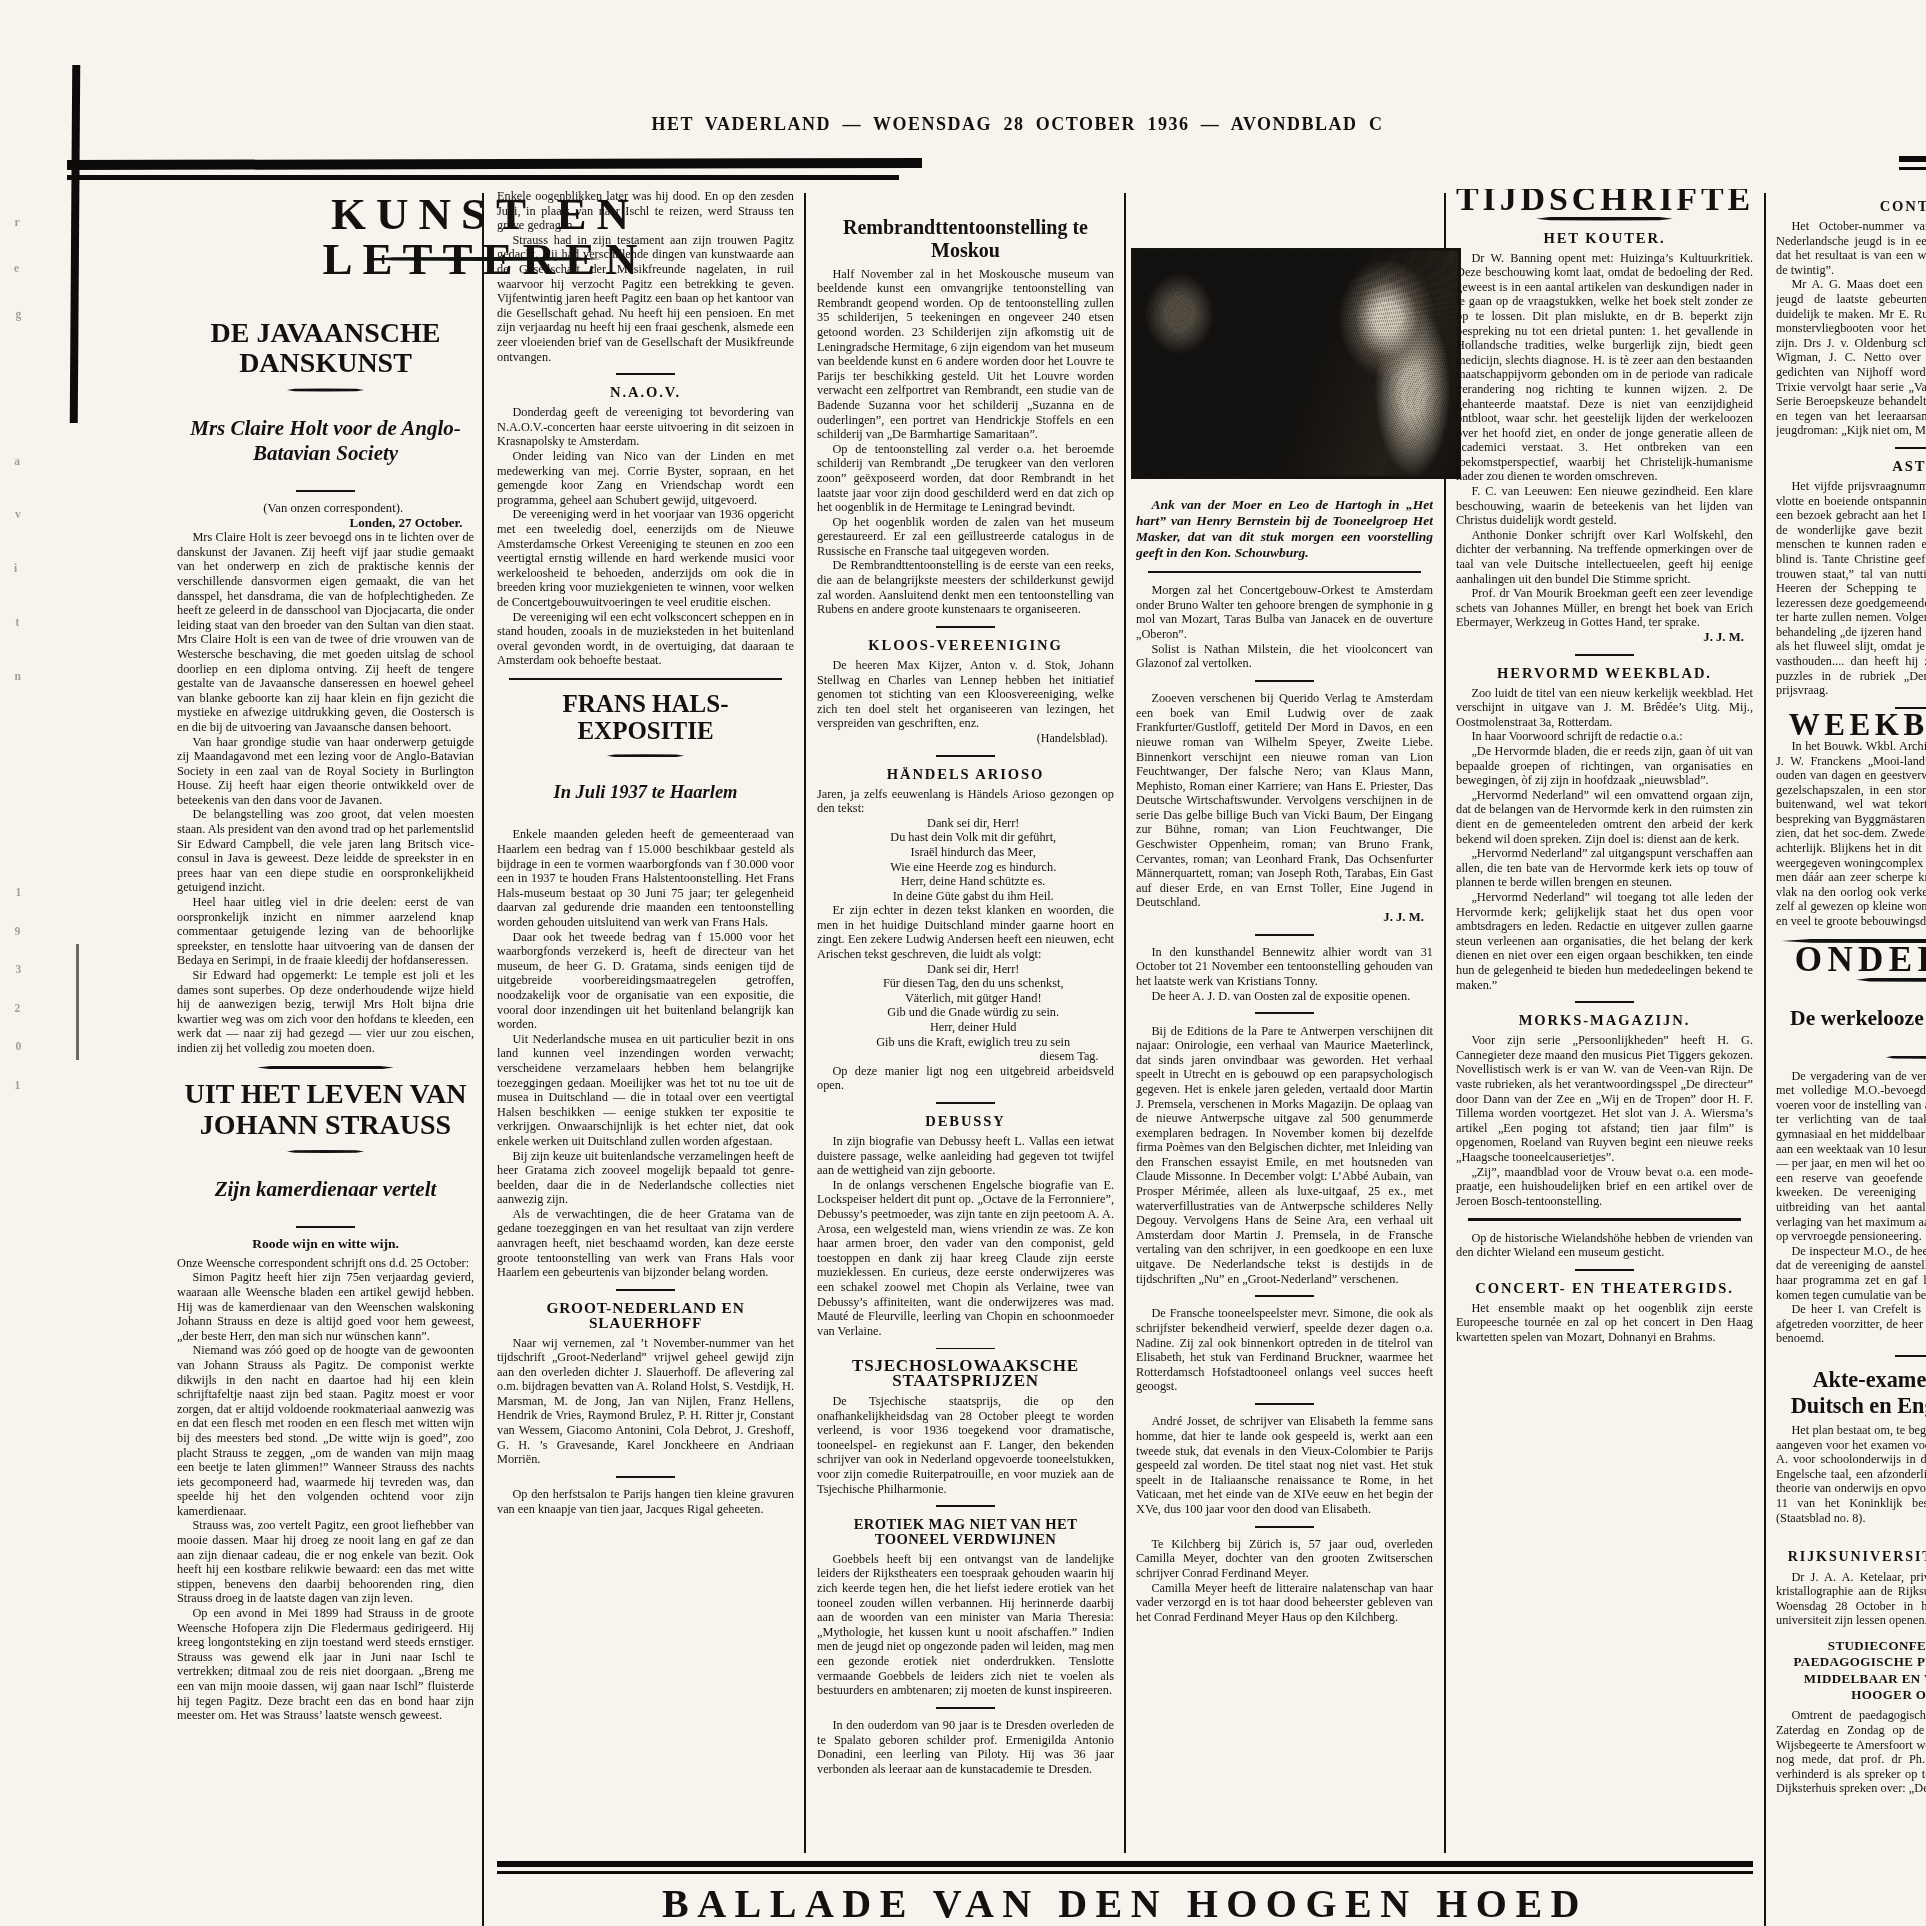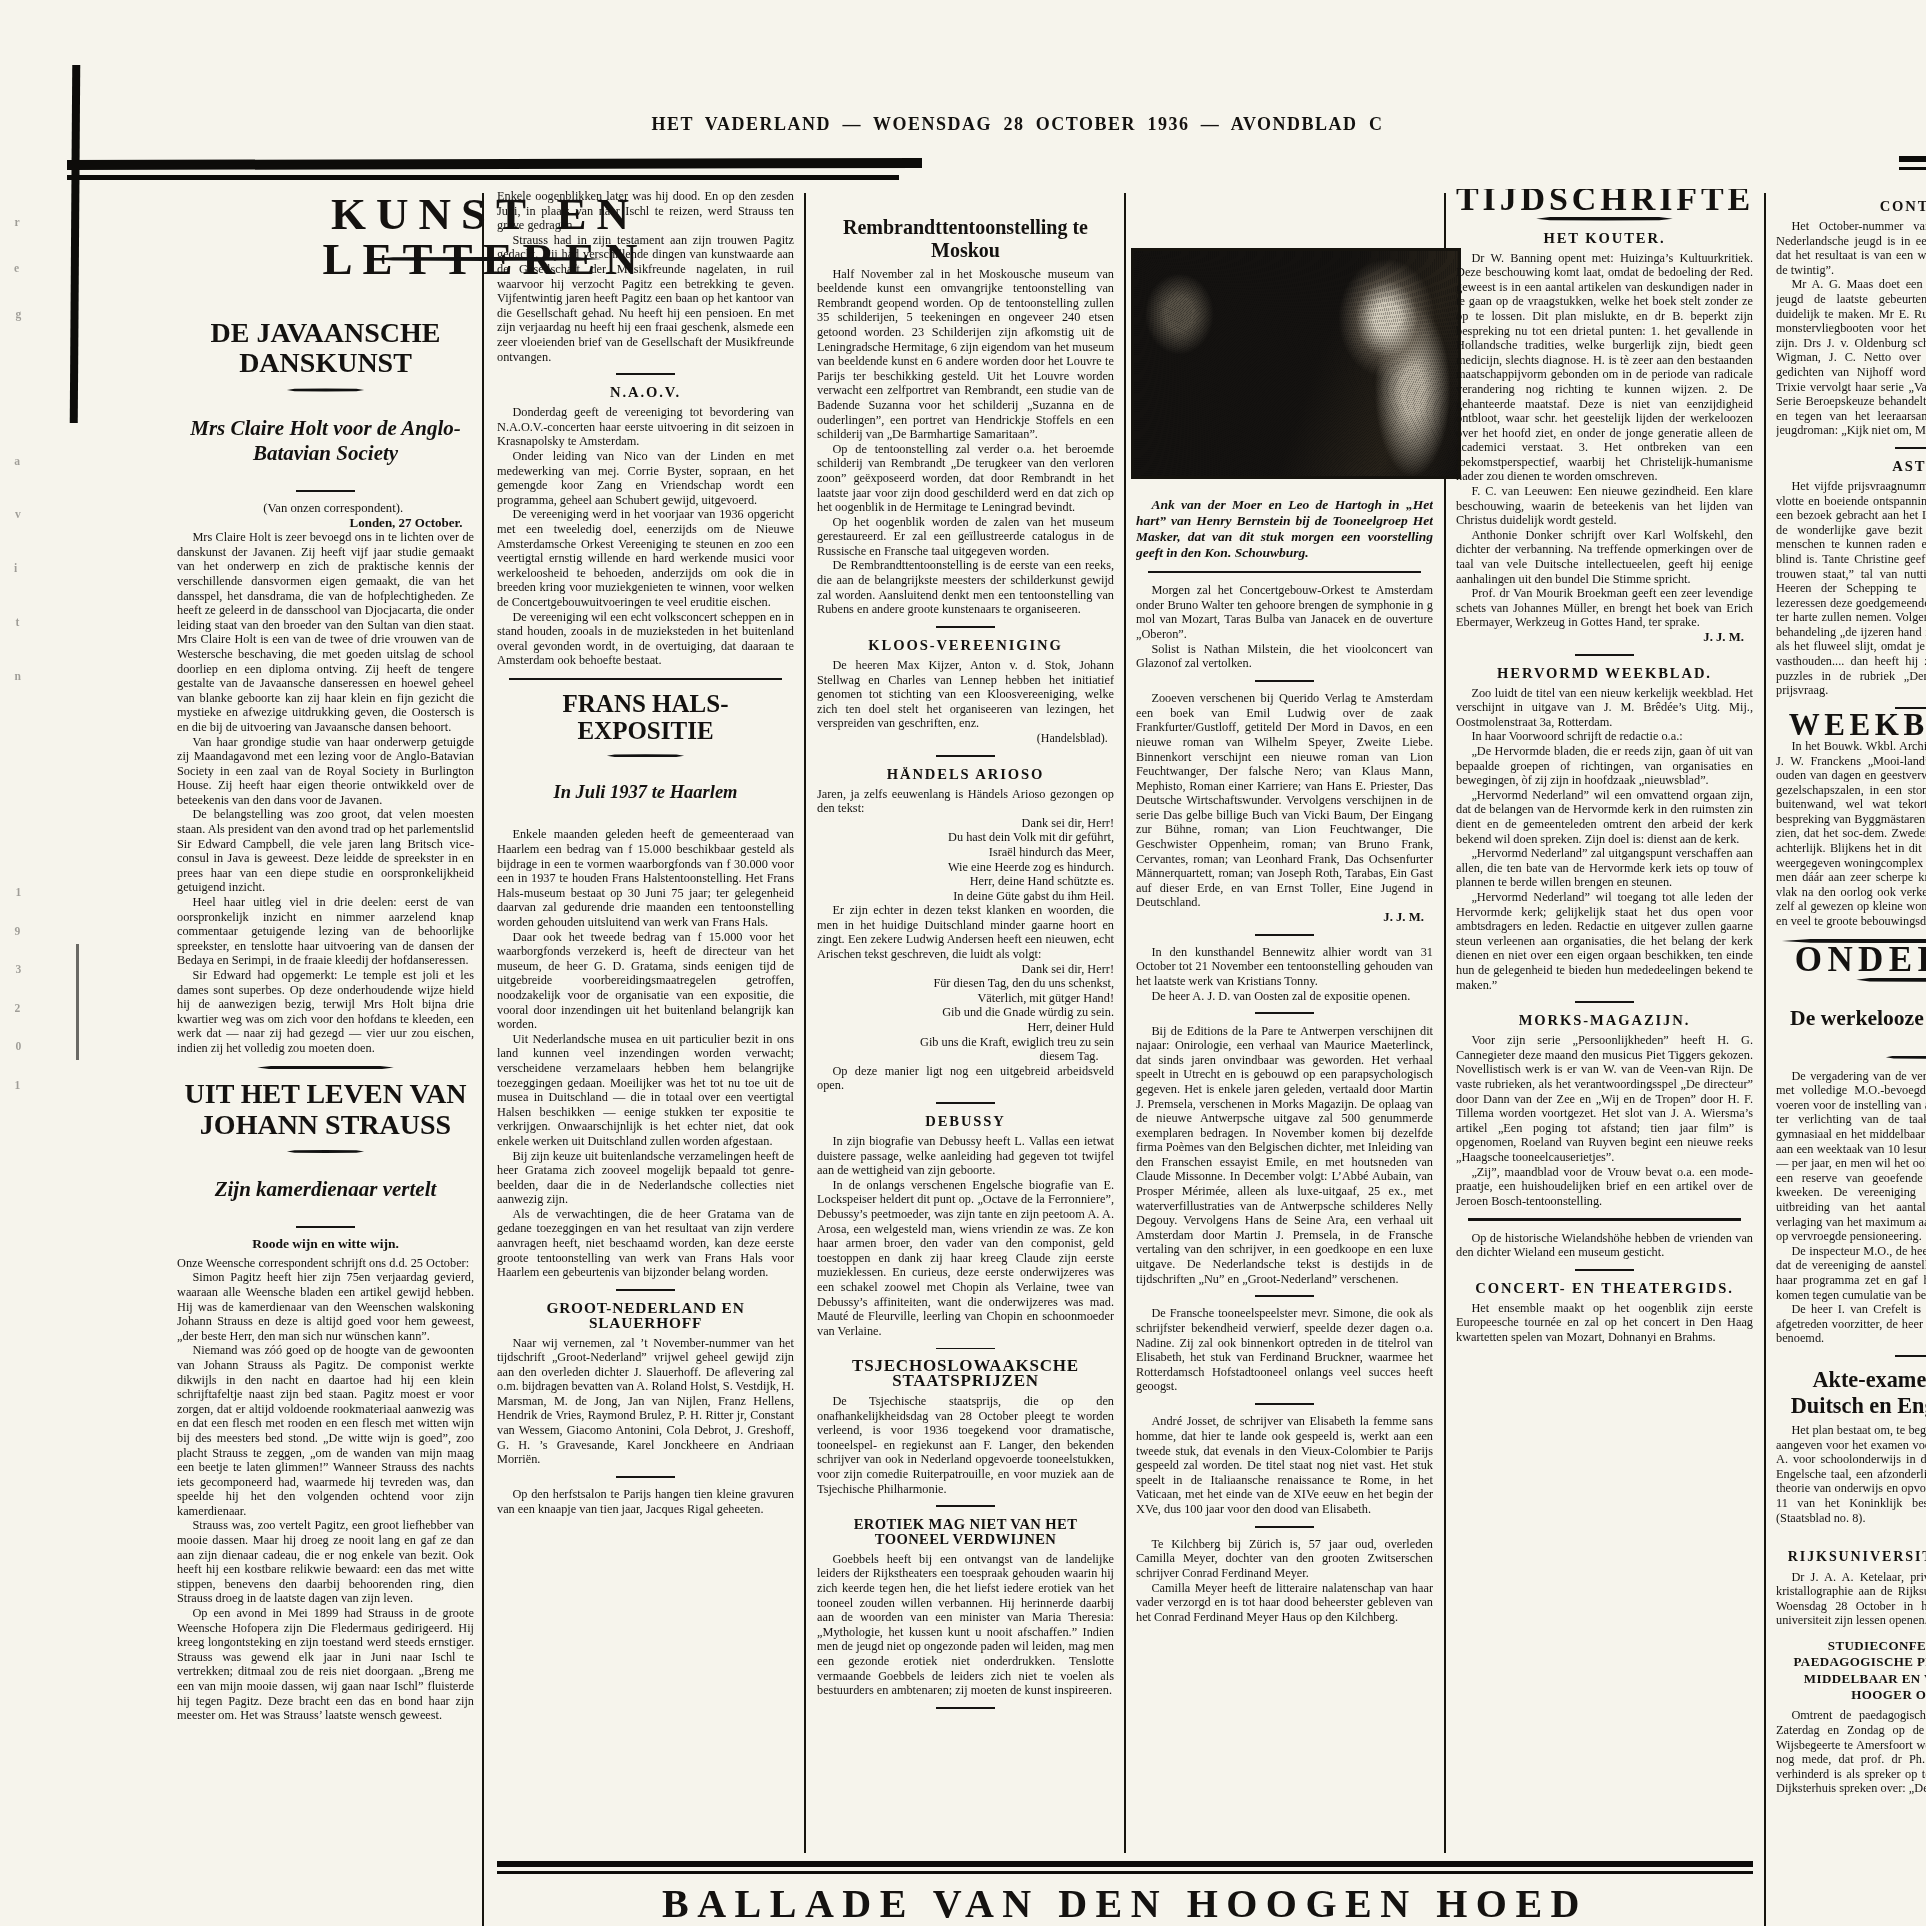--- a/index.html
+++ b/index.html
@@ -18,21 +18,21 @@
   .h-ballade{font-size:40px;letter-spacing:8.5px;line-height:1;margin:10px 0 3.9px}
   .art-title{font-weight:bold;text-align:center;font-size:28px;line-height:1.08;margin:10px 0 3.1px;text-indent:0}
   .art-sub{font-weight:bold;font-style:italic;text-align:center;font-size:21px;line-height:1.2;margin:24px 0;text-indent:0}
   .kicker{font-weight:bold;text-align:center;font-size:13.5px;margin:7px 0 3.9px;text-indent:0}
   .shead{font-weight:bold;text-align:center;font-size:14.6px;letter-spacing:1.9px;margin:10px 0 5.4px;text-indent:0}
   .mhead{font-weight:bold;text-align:center;font-size:20px;line-height:1.15;margin:10px 0 4.6px;text-indent:0}
   .byline{text-align:center;font-size:12.7px;text-indent:0}
   .dateline{text-align:right;font-weight:bold;font-size:13px;text-indent:0;padding-right:11.6px}
   .sig{text-align:right;font-weight:bold;font-size:12.7px;text-indent:0;padding-right:9.2px}
   .credit{text-align:right;font-size:12px;text-indent:0;padding-right:6.2px}
-  .verse{margin:0 0 0 27px;text-indent:0;text-align:right}
+  .verse{margin:0 0 0 27px;text-indent:0;text-align:center}
   .verse-r{text-align:right;text-indent:0;padding-right:15.4px}
   .taper{height:3.9px;background:#111;margin:10px auto;width:46%;
          clip-path:polygon(0 50%,10% 8%,50% 0,90% 8%,100% 50%,90% 92%,50% 100%,10% 92%)}
   .taper.small{width:26%;height:3.1px}
   .rline{height:1.9px;background:#151412;margin:9.2px auto;width:20%}
   .xline{height:2.3px;background:#151412;margin:10px auto;width:92%}
   .vr{position:absolute;width:1.5px;background:#17150f}
   .photo-frame{border:3.1px solid #15130e;background:#0e0d0b;position:relative;overflow:hidden}
   .ph1{background:
        radial-gradient(ellipse 69px 85px at 78% 30%, #cfc8b8 0 18%, rgba(120,110,95,.55) 45%, rgba(20,18,14,0) 70%),
@@ -167,20 +167,21 @@
   <div class="shead">DEBUSSY</div>
   <p>In zijn biografie van Debussy heeft L. Vallas een ietwat duistere passage, welke aanleiding had gegeven tot twijfel aan de wettigheid van zijn geboorte.</p>
   <p>In de onlangs verschenen Engelsche biografie van E. Lockspeiser heldert dit punt op. „Octave de la Ferronniere”, Debussy’s peetmoeder, was zijn tante en zijn peetoom A. A. Arosa, een welgesteld man, wiens vriendin ze was. Ze kon haar armen broer, den vader van den componist, geld toestoppen en dank zij haar kreeg Claude zijn eerste muzieklessen. En curieus, deze eerste onderwijzeres was een schakel zoowel met Chopin als Verlaine, twee van Debussy’s affiniteiten, want die onderwijzeres was mad. Mauté de Fleurville, leerling van Chopin en schoonmoeder van Verlaine.</p>
   <div class="rline"></div>
   <div class="shead" style="letter-spacing:0.8px;font-size:17px">TSJECHOSLOWAAKSCHE STAATSPRIJZEN</div>
   <p>De Tsjechische staatsprijs, die op den onafhankelijkheidsdag van 28 October pleegt te worden verleend, is voor 1936 toegekend voor dramatische, tooneelspel- en regiekunst aan F. Langer, den bekenden schrijver van ook in Nederland opgevoerde tooneelstukken, voor zijn comedie Ruiterpatrouille, en voor muziek aan de Tsjechische Philharmonie.</p>
   <div class="rline"></div>
   <div class="shead" style="letter-spacing:0.4px;font-size:14.6px">EROTIEK MAG NIET VAN HET TOONEEL VERDWIJNEN</div>
   <p>Goebbels heeft bij een ontvangst van de landelijke leiders der Rijkstheaters een toespraak gehouden waarin hij zich keerde tegen hen, die het liefst iedere erotiek van het tooneel zouden willen verbannen. Hij herinnerde daarbij aan de woorden van een minister van Maria Theresia: „Mythologie, het kussen kunt u nooit afschaffen.” Indien men de jeugd niet op ongezonde paden wil leiden, mag men een gezonde erotiek niet onderdrukken. Tenslotte vermaande Goebbels de leiders zich niet te voelen als bestuurders en ambtenaren; zij moeten de kunst inspireeren.</p>
   <div class="rline"></div>
+  <p>In den ouderdom van 90 jaar is te Dresden overleden de te Spalato geboren schilder prof. Ermenigilda Antonio Donadini, een leerling van Piloty. Hij was 36 jaar verbonden als leeraar aan de kunstacademie te Dresden.</p>
 </div>
 
 <div class="abs photo-frame ph1" style="left:1131px;top:248px;width:324px;height:225px">
     <div class="halftone"></div>
   </div>
 <div class="col" style="left:1136px;top:497px;width:297px;height:1356px">
   <p class="caption">Ank van der Moer en Leo de Hartogh in „Het hart” van Henry Bernstein bij de Tooneelgroep Het Masker, dat van dit stuk morgen een voorstelling geeft in den Kon. Schouwburg.</p>
   <div class="xline"></div>
   <p>Morgen zal het Concertgebouw-Orkest te Amsterdam onder Bruno Walter ten gehoore brengen de symphonie in g mol van Mozart, Taras Bulba van Janacek en de ouverture „Oberon”.</p>
   <p>Solist is Nathan Milstein, die het vioolconcert van Glazonof zal vertolken.</p>

